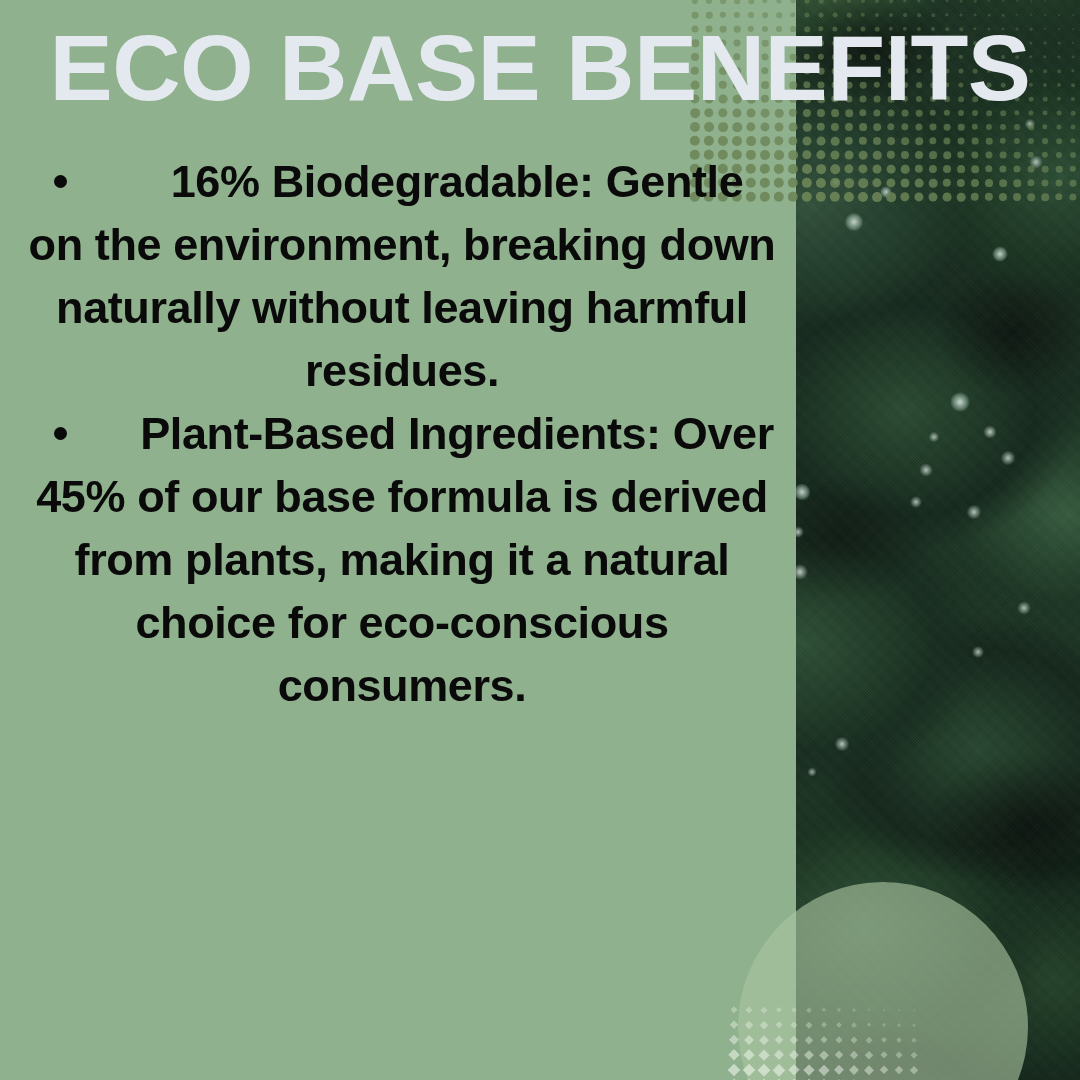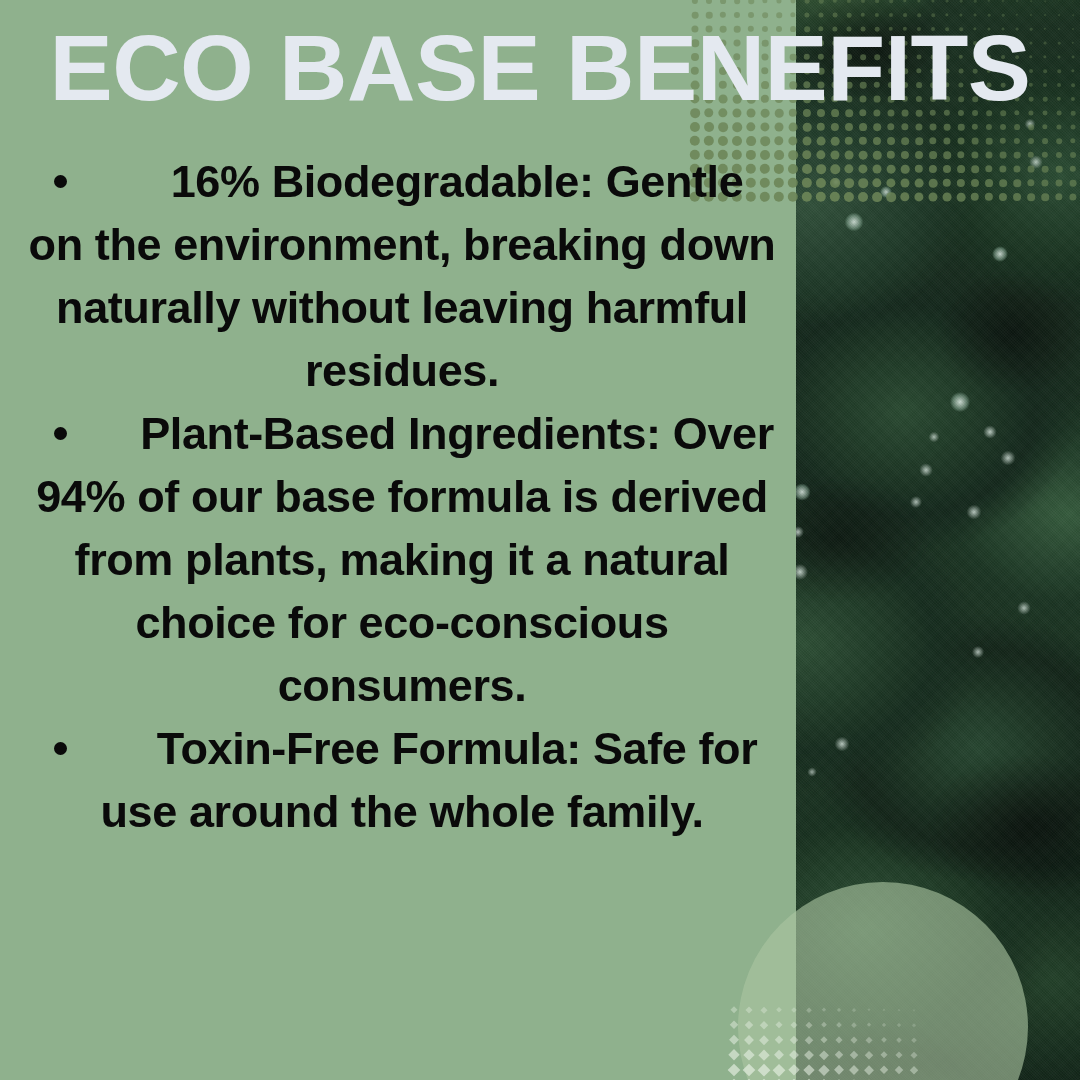--- a/index.html
+++ b/index.html
@@ -283,23 +283,19 @@
 
   <div class="body-block">
 
     <div class="bullet-item">
       <span class="bullet-marker"></span>
       <span class="bullet-text">16% Biodegradable: Gentle on the environment, breaking down naturally without leaving harmful residues.</span>
     </div>
 
     <div class="bullet-item">
       <span class="bullet-marker"></span>
-      <span class="bullet-text">Plant-Based Ingredients: Over 94% of our base formula is derived from plants, making it a natural choice for eco-conscious consumers.</span>
+      <span class="bullet-text">Plant-Based Ingredients: Over 45% of our base formula is derived from plants, making it a natural choice for eco-conscious consumers.</span>
     </div>
 
-    <div class="bullet-item">
-      <span class="bullet-marker"></span>
-      <span class="bullet-text">Toxin-Free Formula: Safe for use around the whole family.</span>
-    </div>
 
   </div>
 
 </div>
 
 </body></html>

